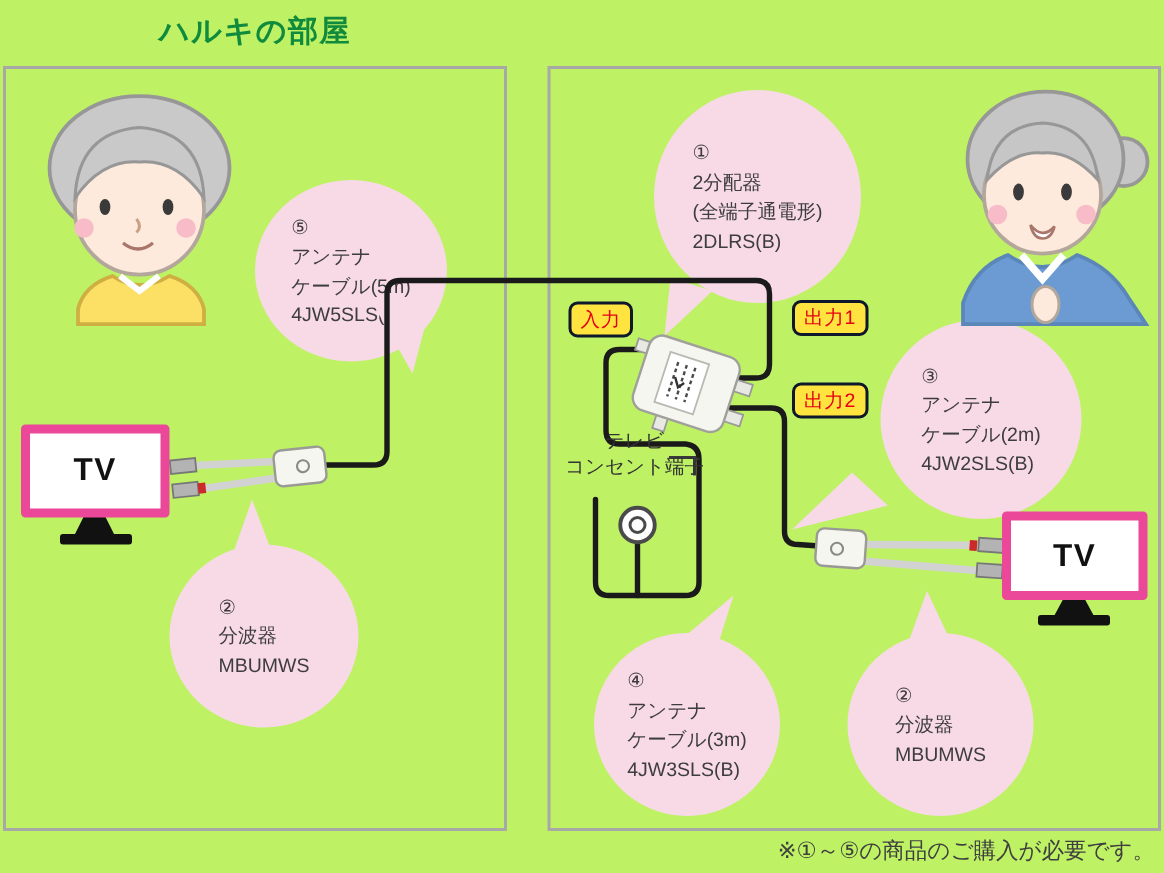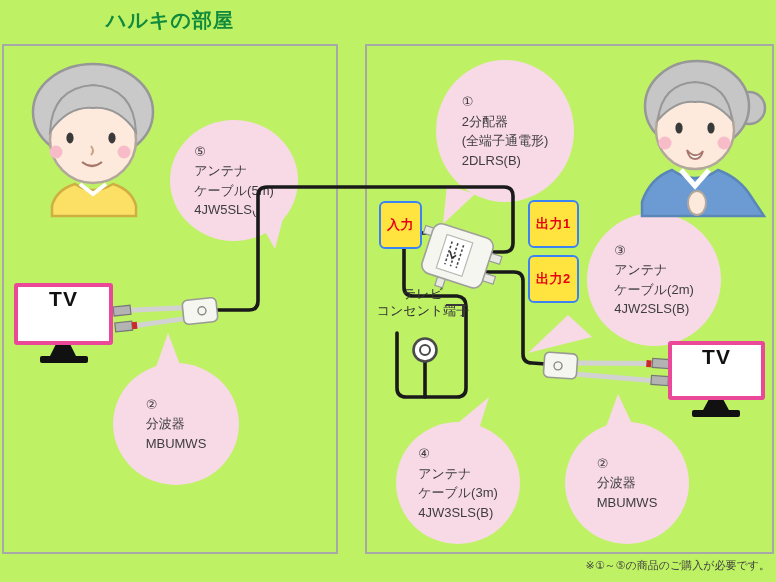--- a/index.html
+++ b/index.html
@@ -16,35 +16,35 @@
     font-size:20px;font-weight:bold;color:#108a3c;letter-spacing:1px;z-index:2;
   }
   .bubble{
     position:absolute;border-radius:50%;background:#f8d9e6;z-index:2;
     display:flex;align-items:center;justify-content:center;
   }
   .bubble-text{
     white-space:pre-line;font-size:13px;line-height:1.5;color:#3d3d3d;text-align:left;
   }
   .tag{
-    position:absolute;background:#ffe33e;border:2px solid #3b82f6;border-radius:6px;
-    color:#e60012;font-weight:bold;font-size:13px;line-height:1.25;padding:14px 6px;z-index:6;
+    position:absolute;background:#ffe33e;border:2px solid #0f172a;border-radius:6px;
+    color:#e60012;font-weight:normal;font-size:13px;line-height:1.25;padding:2px 6px;z-index:6;
     letter-spacing:0.5px;
   }
   .tv{
-    position:absolute;box-sizing:border-box;border:4px solid #ec4899;background:#ffffff;
-    border-radius:3px;display:flex;justify-content:center;
+    position:absolute;box-sizing:border-box;border:6px solid #ec4899;background:#ffffff;
+    border-radius:3px;display:flex;align-items:center;justify-content:center;
     font-size:21px;font-weight:bold;color:#111;letter-spacing:1px;z-index:6;
   }
   .outlet-label{
     position:absolute;white-space:pre-line;font-size:13px;line-height:1.3;color:#333333;
     text-align:center;z-index:6;
   }
   .footer-note{
-    position:absolute;right:6px;top:558px;font-size:11px;color:#3f3f3f;z-index:2;
+    position:absolute;right:6px;top:558px;font-size:15px;color:#3f3f3f;z-index:2;
   }
   svg.overlay{position:absolute;left:0;top:0;z-index:5;pointer-events:none;}
 </style>
 </head>
 <body>
 
 <div id="stage">
 
   <div class="room-title" style="left:2px;width:336px;">ハルキの部屋</div>
 

